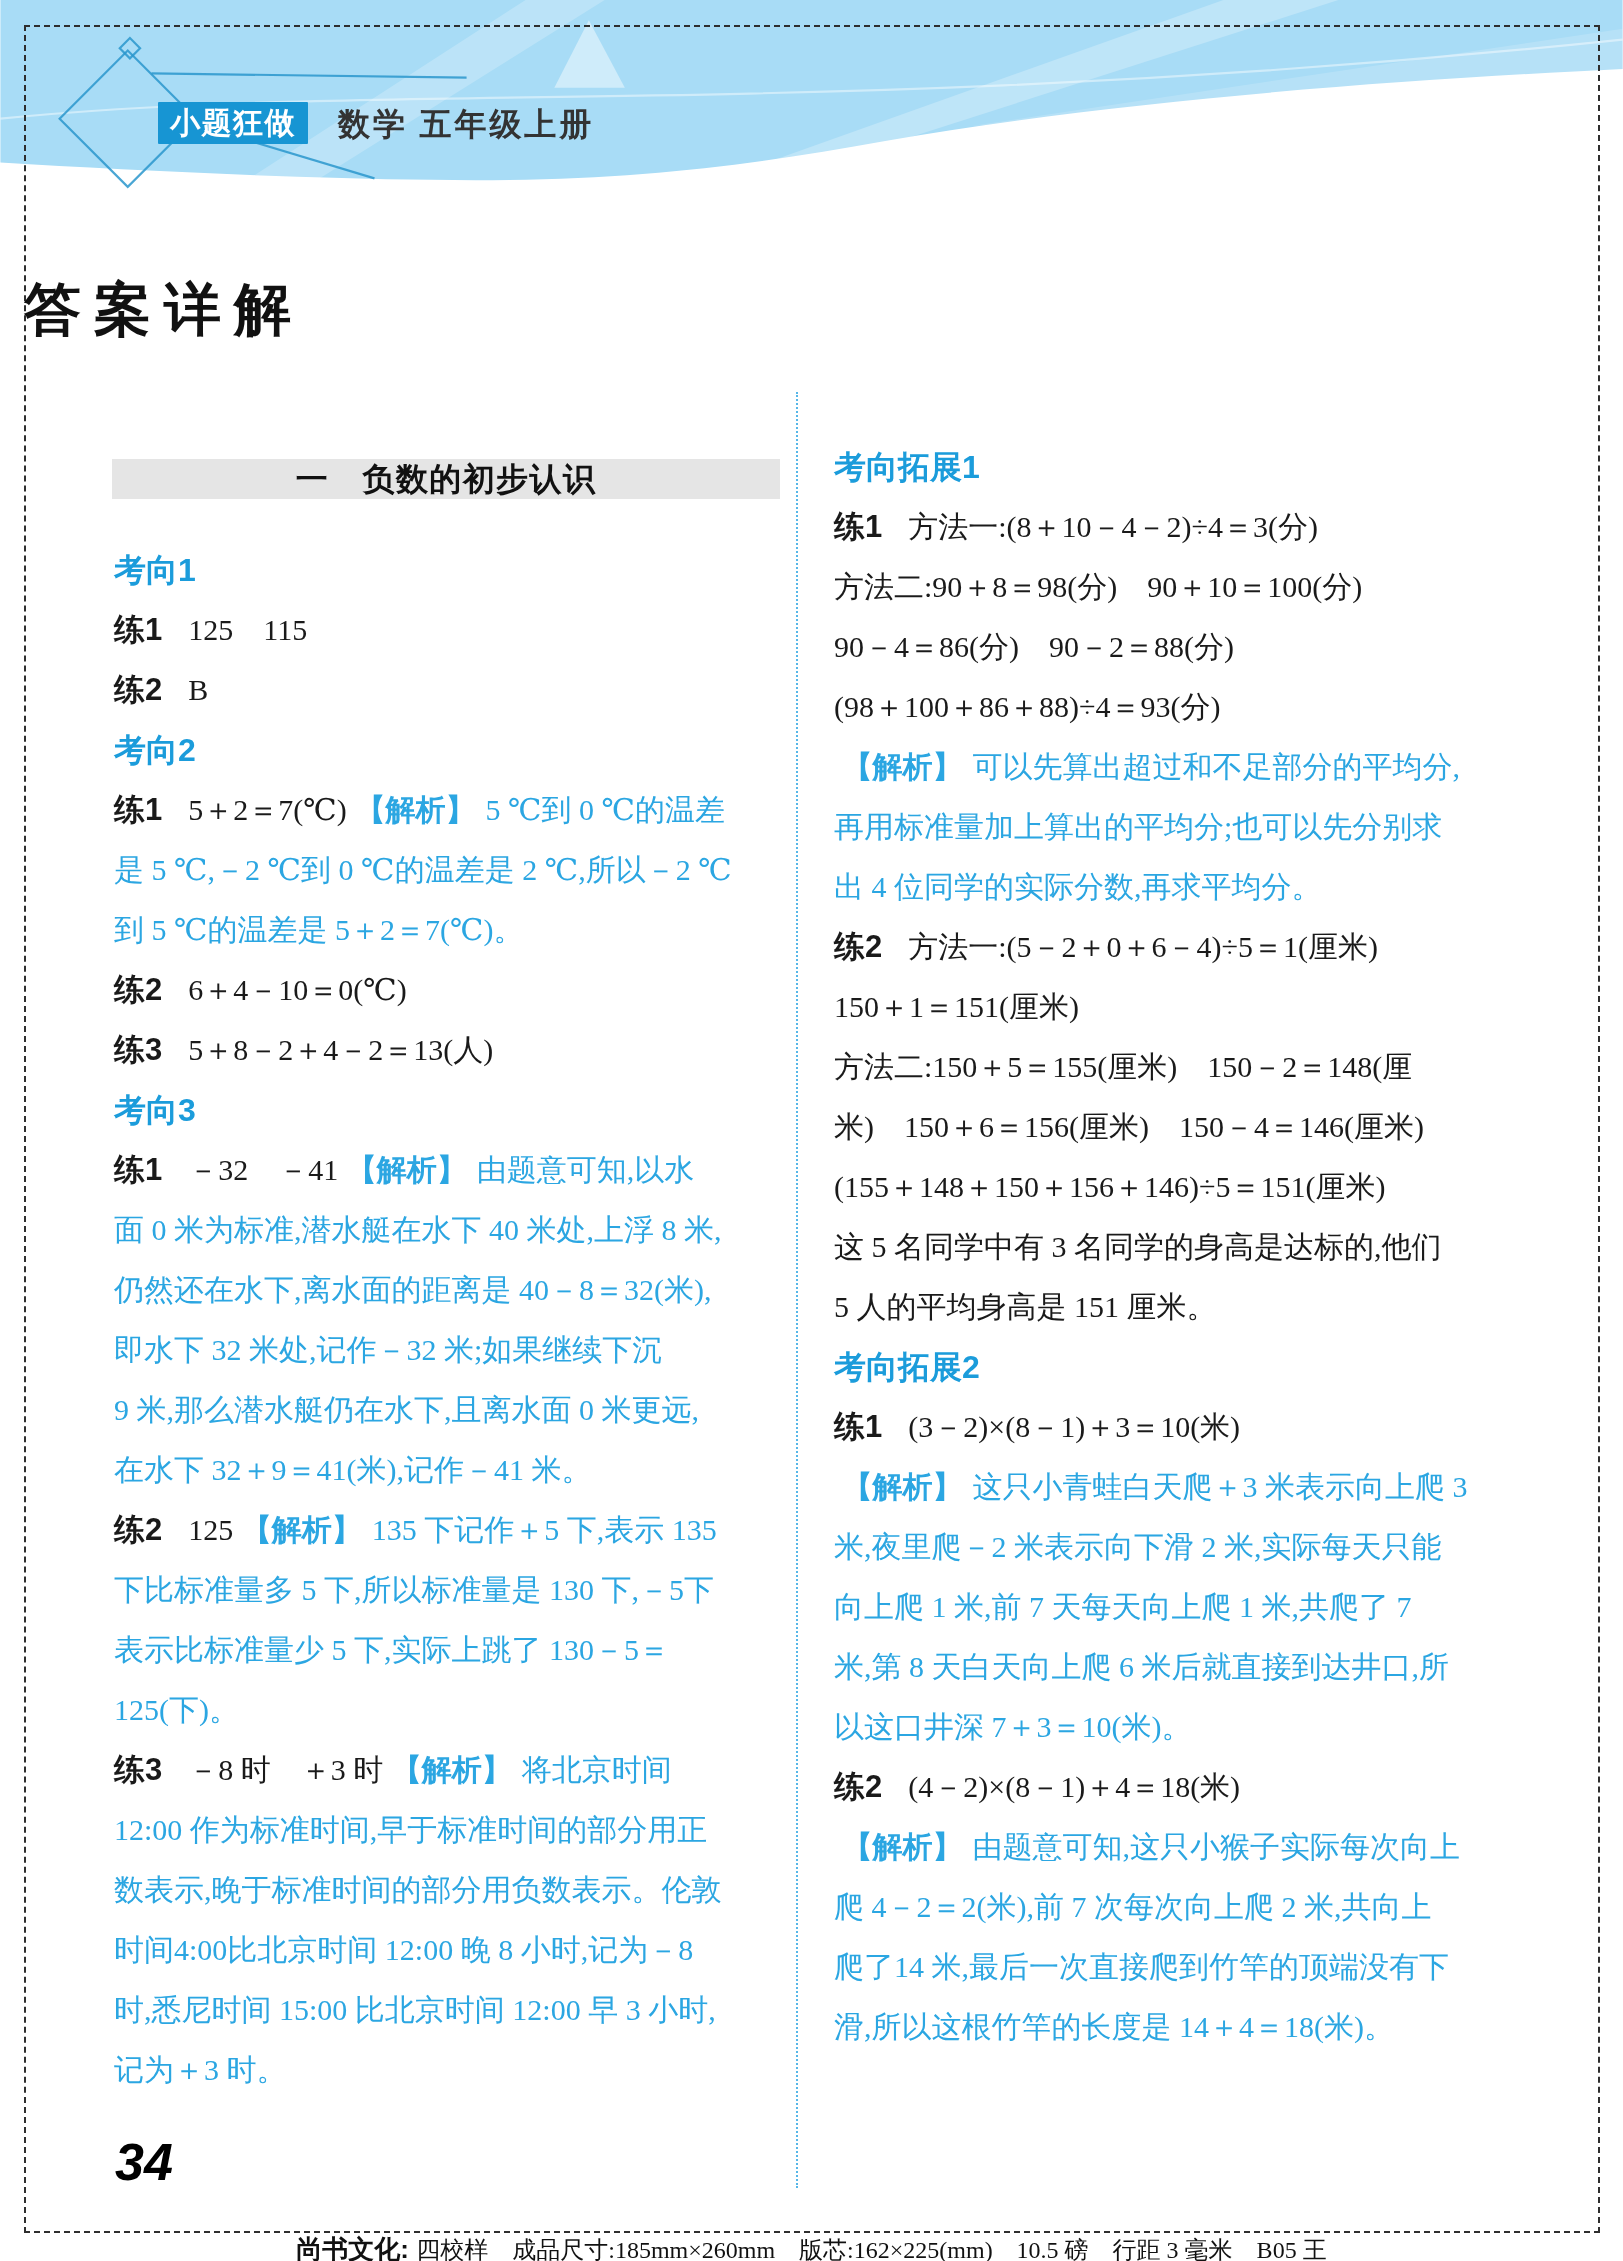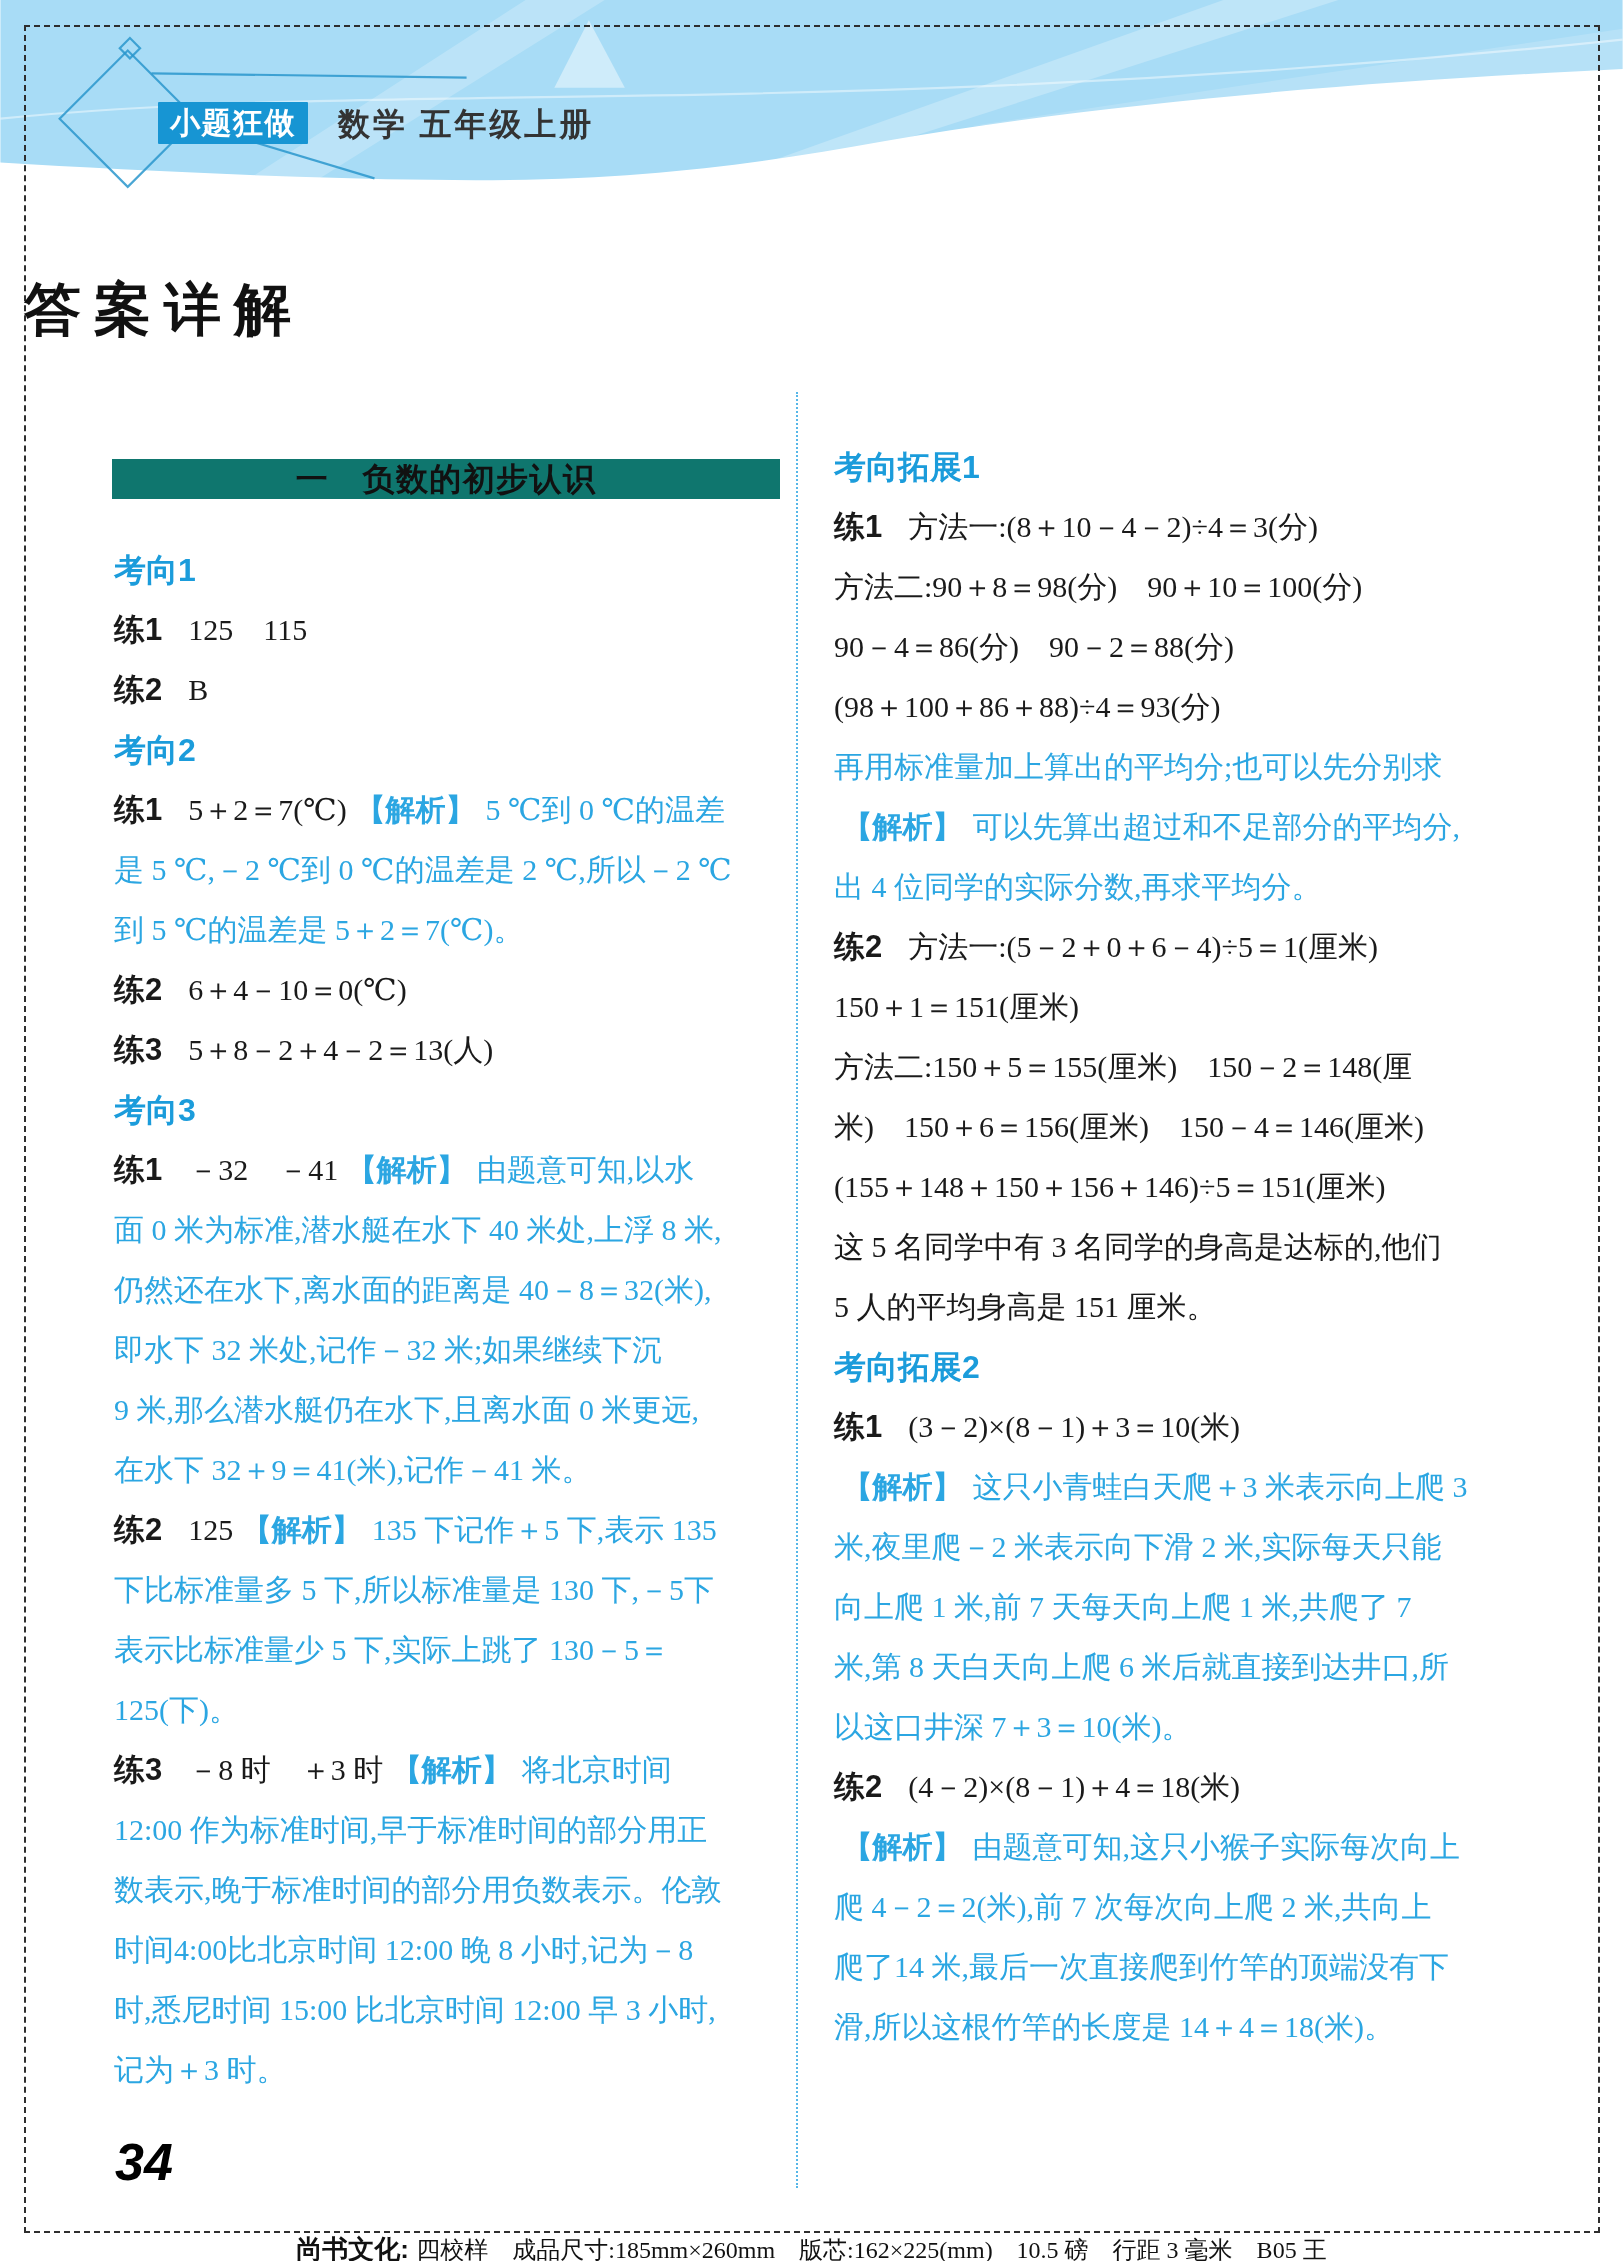--- a/index.html
+++ b/index.html
@@ -24,21 +24,21 @@
     font-family:"Liberation Sans","DejaVu Sans",sans-serif; font-weight:bold;
     font-size:32px; color:#333333; letter-spacing:2.9px;
   }
   .doc-title {
     position:absolute; left:24px; top:272px; width:1576px; margin:0;
     text-align:left; font-family:Liberation Serif, serif;
     font-size:57px; font-weight:bold; letter-spacing:13px; color:#111111;
   }
   .banner {
     position:absolute; left:112px; top:459px; width:668px; height:40px;
-    background:#0f766e; text-align:center; color:#111111;
+    background:#e5e5e5; text-align:center; color:#111111;
     font-family:"Liberation Sans","DejaVu Sans",sans-serif; font-weight:bold;
     font-size:32px; line-height:40px; letter-spacing:1.4px;
   }
   .divider {
     position:absolute; left:796px; top:392px; height:1796px; width:0;
     border-left:2.9px dotted #57b7e8;
   }
   .col { position:absolute; font-size:30px; }
   .col-left  { left:114px;  top:540px; width:670px; }
   .col-right { left:834px; top:437px; width:727px; }
@@ -121,22 +121,22 @@
       <div class="line"><span class="s-b">时间4:00比北京时间 12:00 晚 8 小时,记为－8</span></div>
       <div class="line"><span class="s-b">时,悉尼时间 15:00 比北京时间 12:00 早 3 小时,</span></div>
       <div class="line"><span class="s-b">记为＋3 时。</span></div>
     </div>
   <div class="col col-right">
       <div class="line"><span class="s-h">考向拓展1</span></div>
       <div class="line"><span class="s-l">练1</span><span class="s-k">方法一:(8＋10－4－2)÷4＝3(分)</span></div>
       <div class="line"><span class="s-k">方法二:90＋8＝98(分)　90＋10＝100(分)</span></div>
       <div class="line"><span class="s-k">90－4＝86(分)　90－2＝88(分)</span></div>
       <div class="line"><span class="s-k">(98＋100＋86＋88)÷4＝93(分)</span></div>
+      <div class="line"><span class="s-j">【解析】</span><span class="s-b">可以先算出超过和不足部分的平均分,</span></div>
       <div class="line"><span class="s-b">再用标准量加上算出的平均分;也可以先分别求</span></div>
-      <div class="line"><span class="s-j">【解析】</span><span class="s-b">可以先算出超过和不足部分的平均分,</span></div>
       <div class="line"><span class="s-b">出 4 位同学的实际分数,再求平均分。</span></div>
       <div class="line"><span class="s-l">练2</span><span class="s-k">方法一:(5－2＋0＋6－4)÷5＝1(厘米)</span></div>
       <div class="line"><span class="s-k">150＋1＝151(厘米)</span></div>
       <div class="line"><span class="s-k">方法二:150＋5＝155(厘米)　150－2＝148(厘</span></div>
       <div class="line"><span class="s-k">米)　150＋6＝156(厘米)　150－4＝146(厘米)</span></div>
       <div class="line"><span class="s-k">(155＋148＋150＋156＋146)÷5＝151(厘米)</span></div>
       <div class="line"><span class="s-k">这 5 名同学中有 3 名同学的身高是达标的,他们</span></div>
       <div class="line"><span class="s-k">5 人的平均身高是 151 厘米。</span></div>
       <div class="line"><span class="s-h">考向拓展2</span></div>
       <div class="line"><span class="s-l">练1</span><span class="s-k">(3－2)×(8－1)＋3＝10(米)</span></div>

